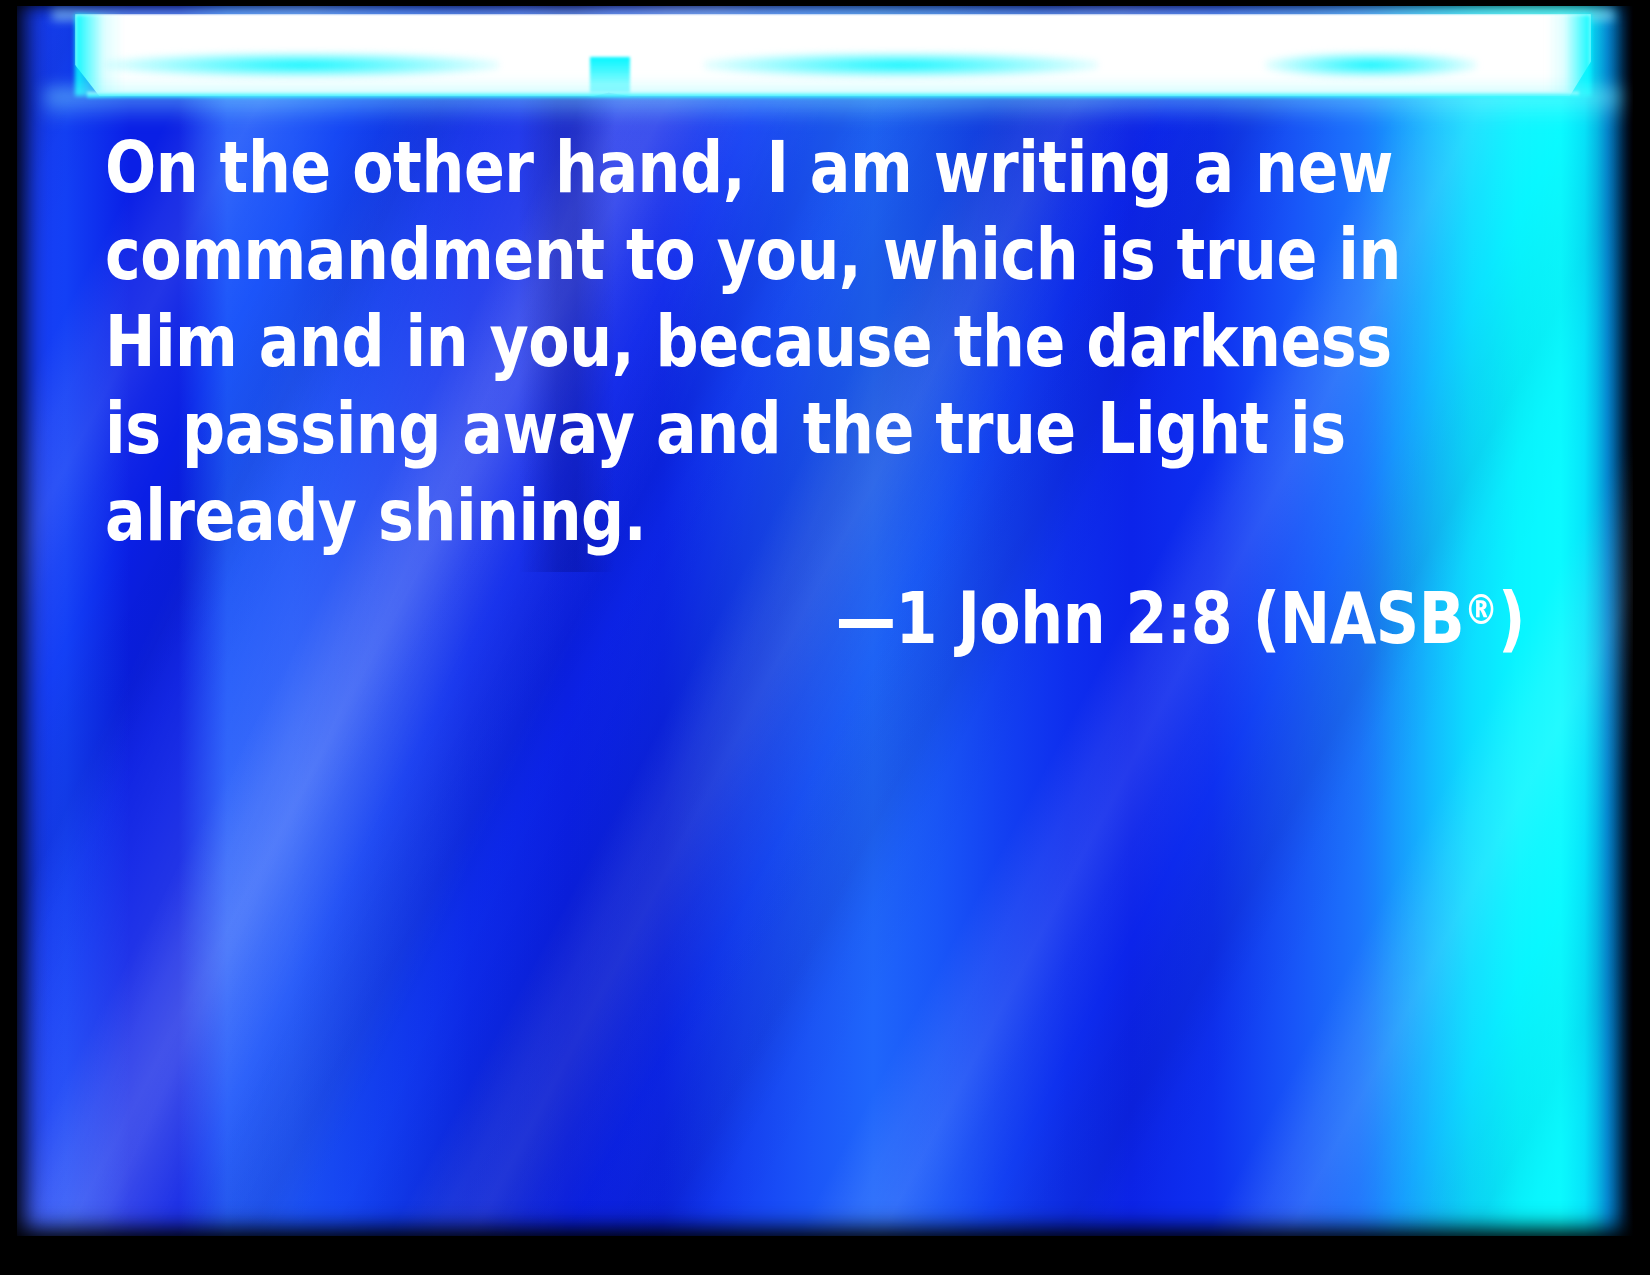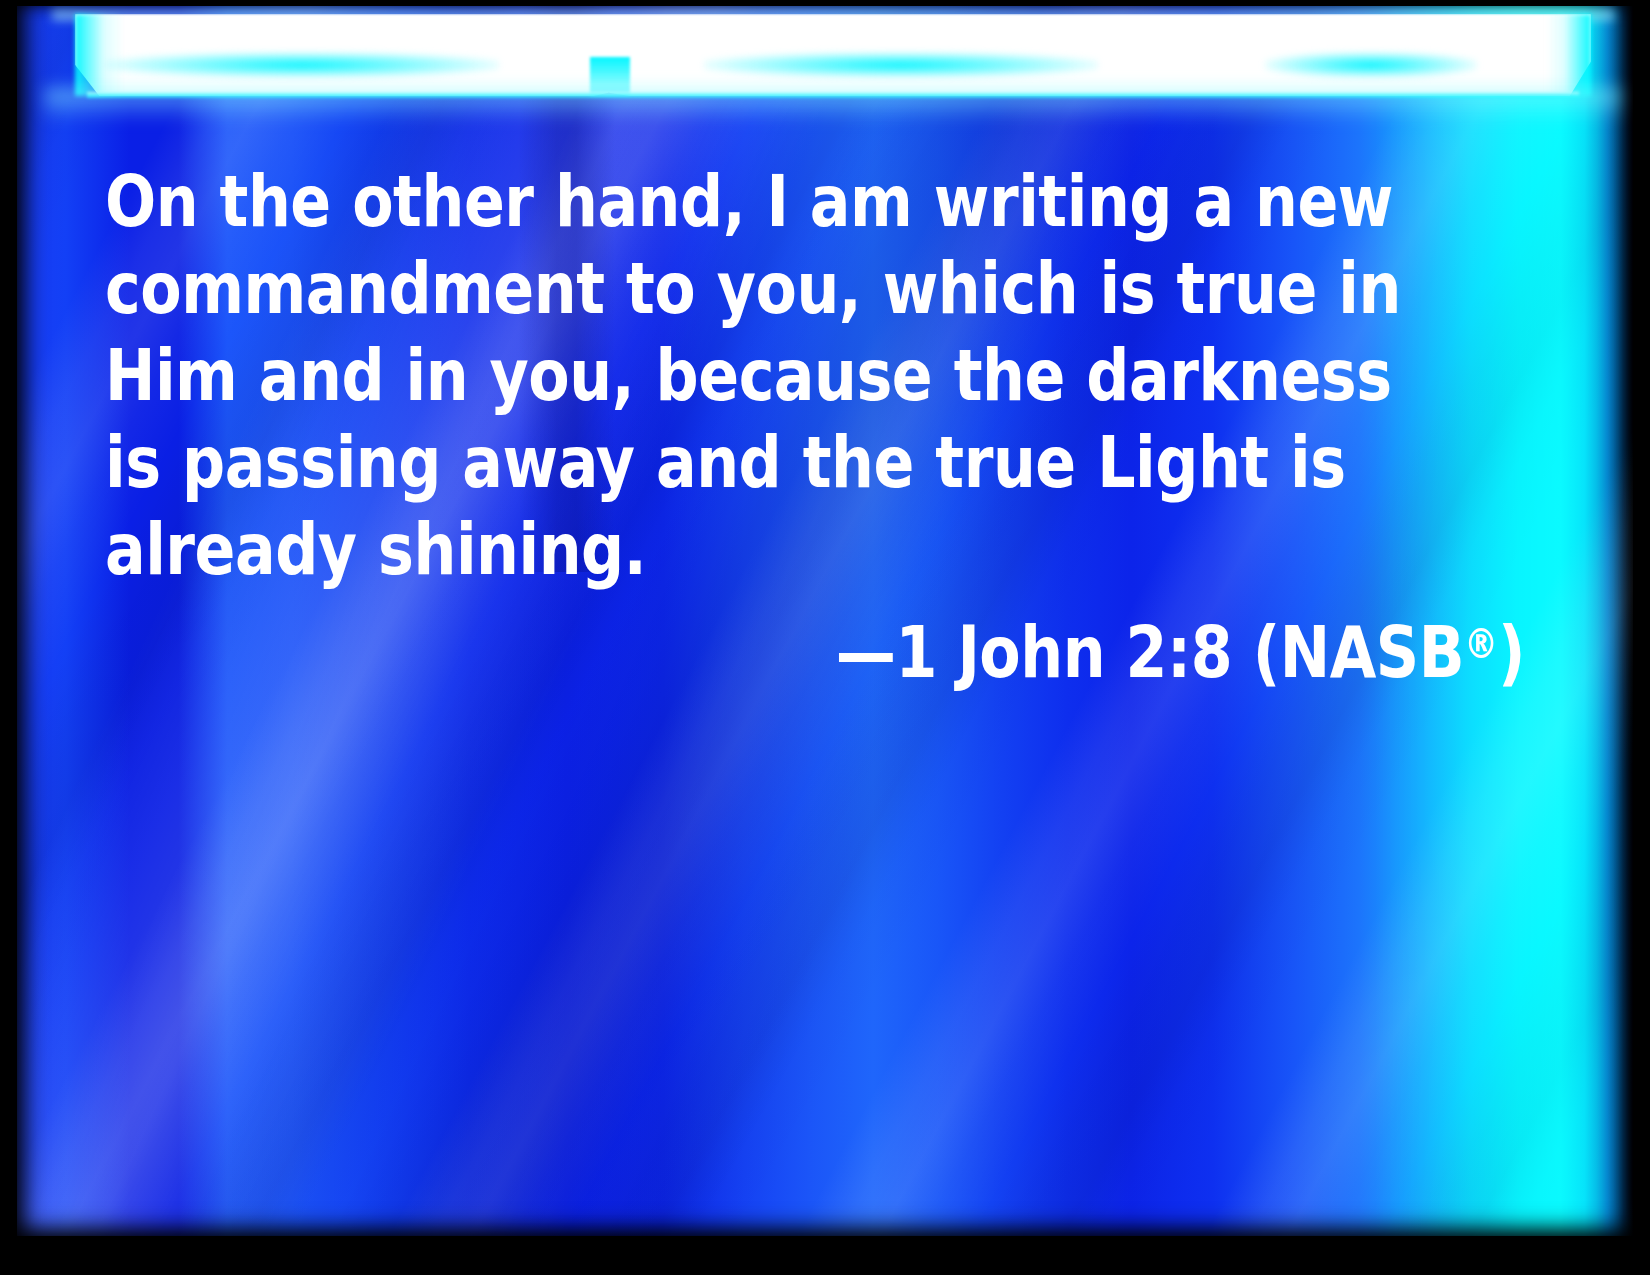--- a/index.html
+++ b/index.html
@@ -246,21 +246,20 @@
         rgba(180,250,255,0.75), rgba(10,60,200,0.0) 100%);
     filter: blur(5px);
   }
 
   
   .verse-block {
     position: absolute;
     left: 88px;
     top: 118px;
     width: 1420px;
-    margin-top: 34px;
   }
 
   .verse-text {
     margin: 0;
     color: #FFFFFF;
     font-family: "Liberation Sans Narrow", "DejaVu Sans Condensed",
                  "Liberation Sans", "DejaVu Sans", sans-serif;
     font-weight: bold;
     font-size: 72px;
     line-height: 87px;

